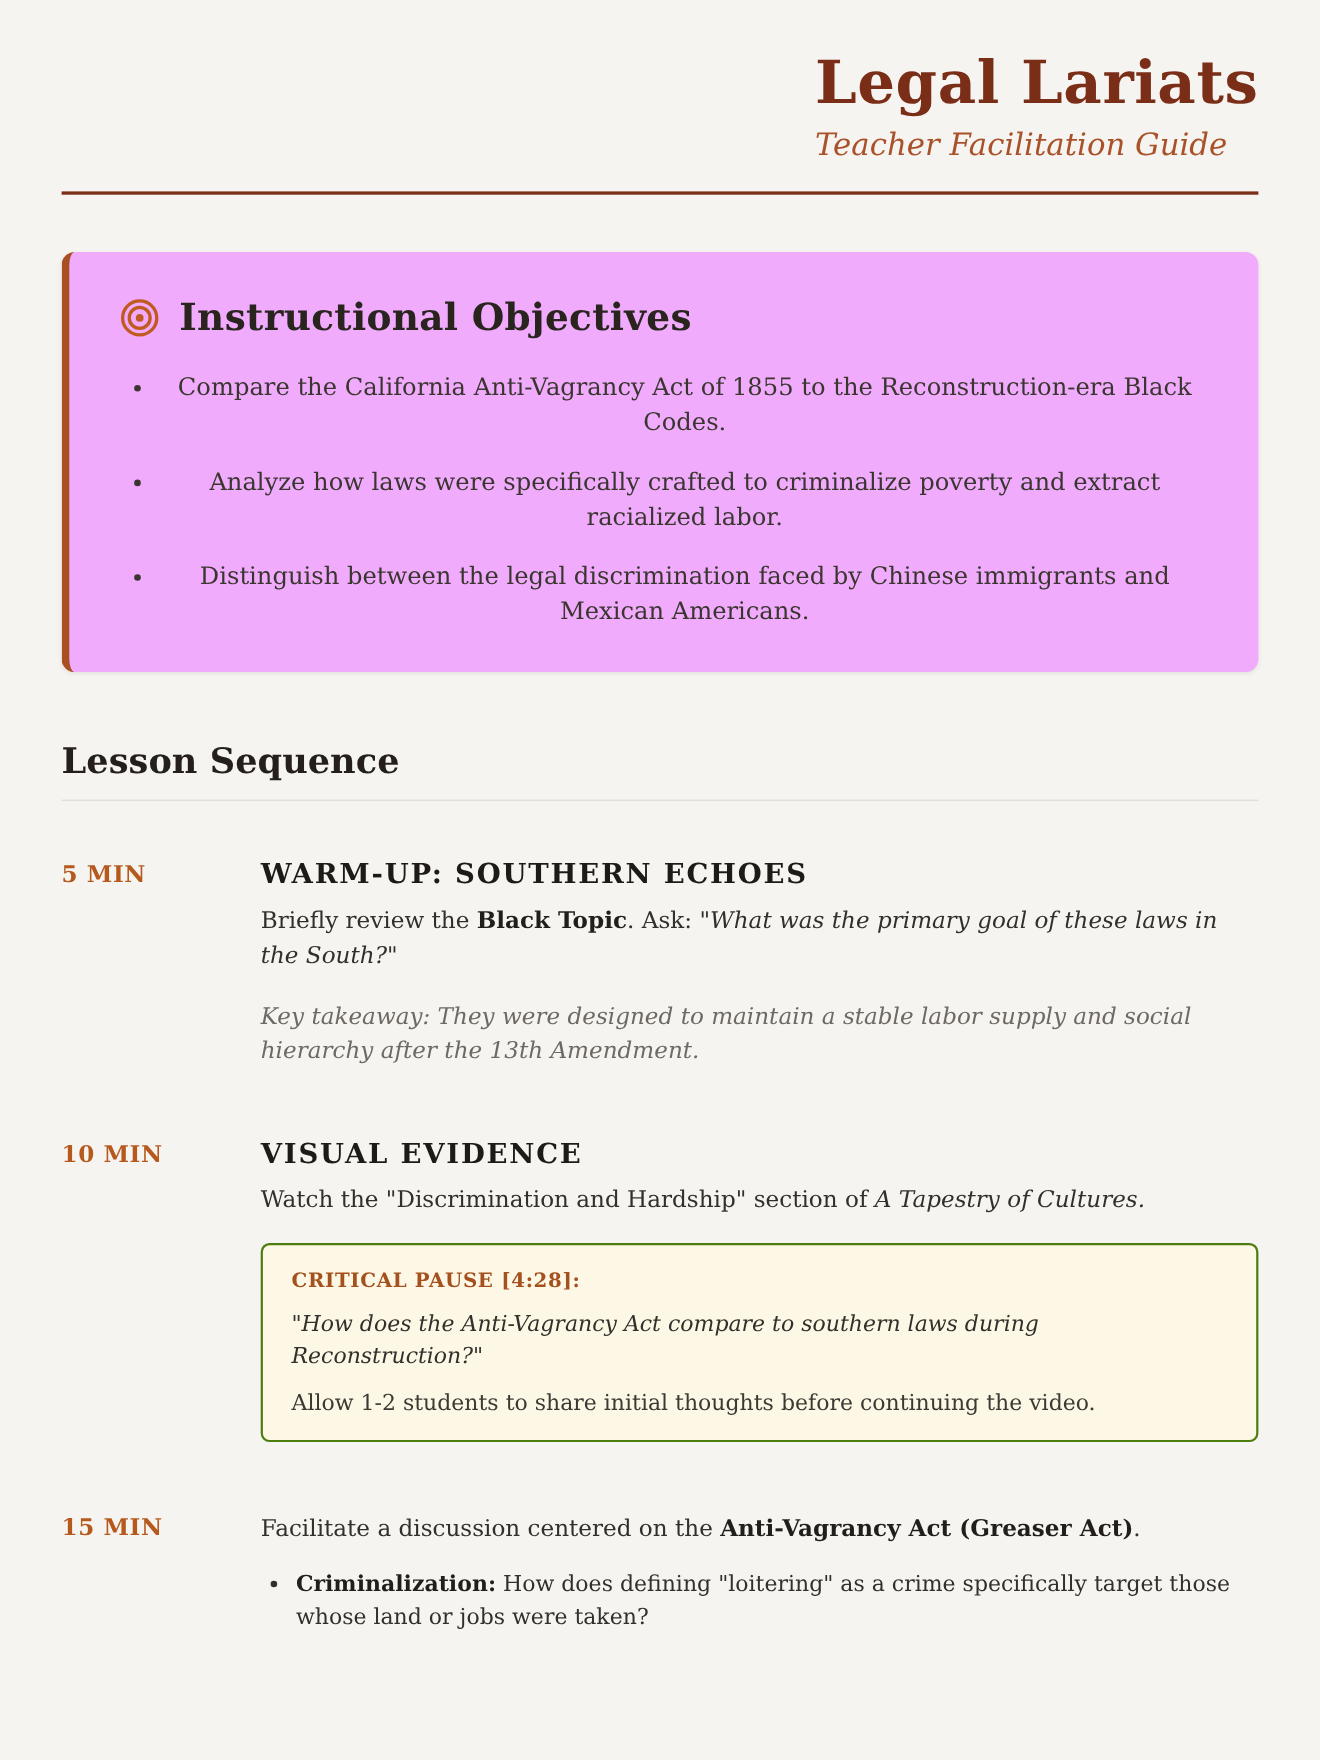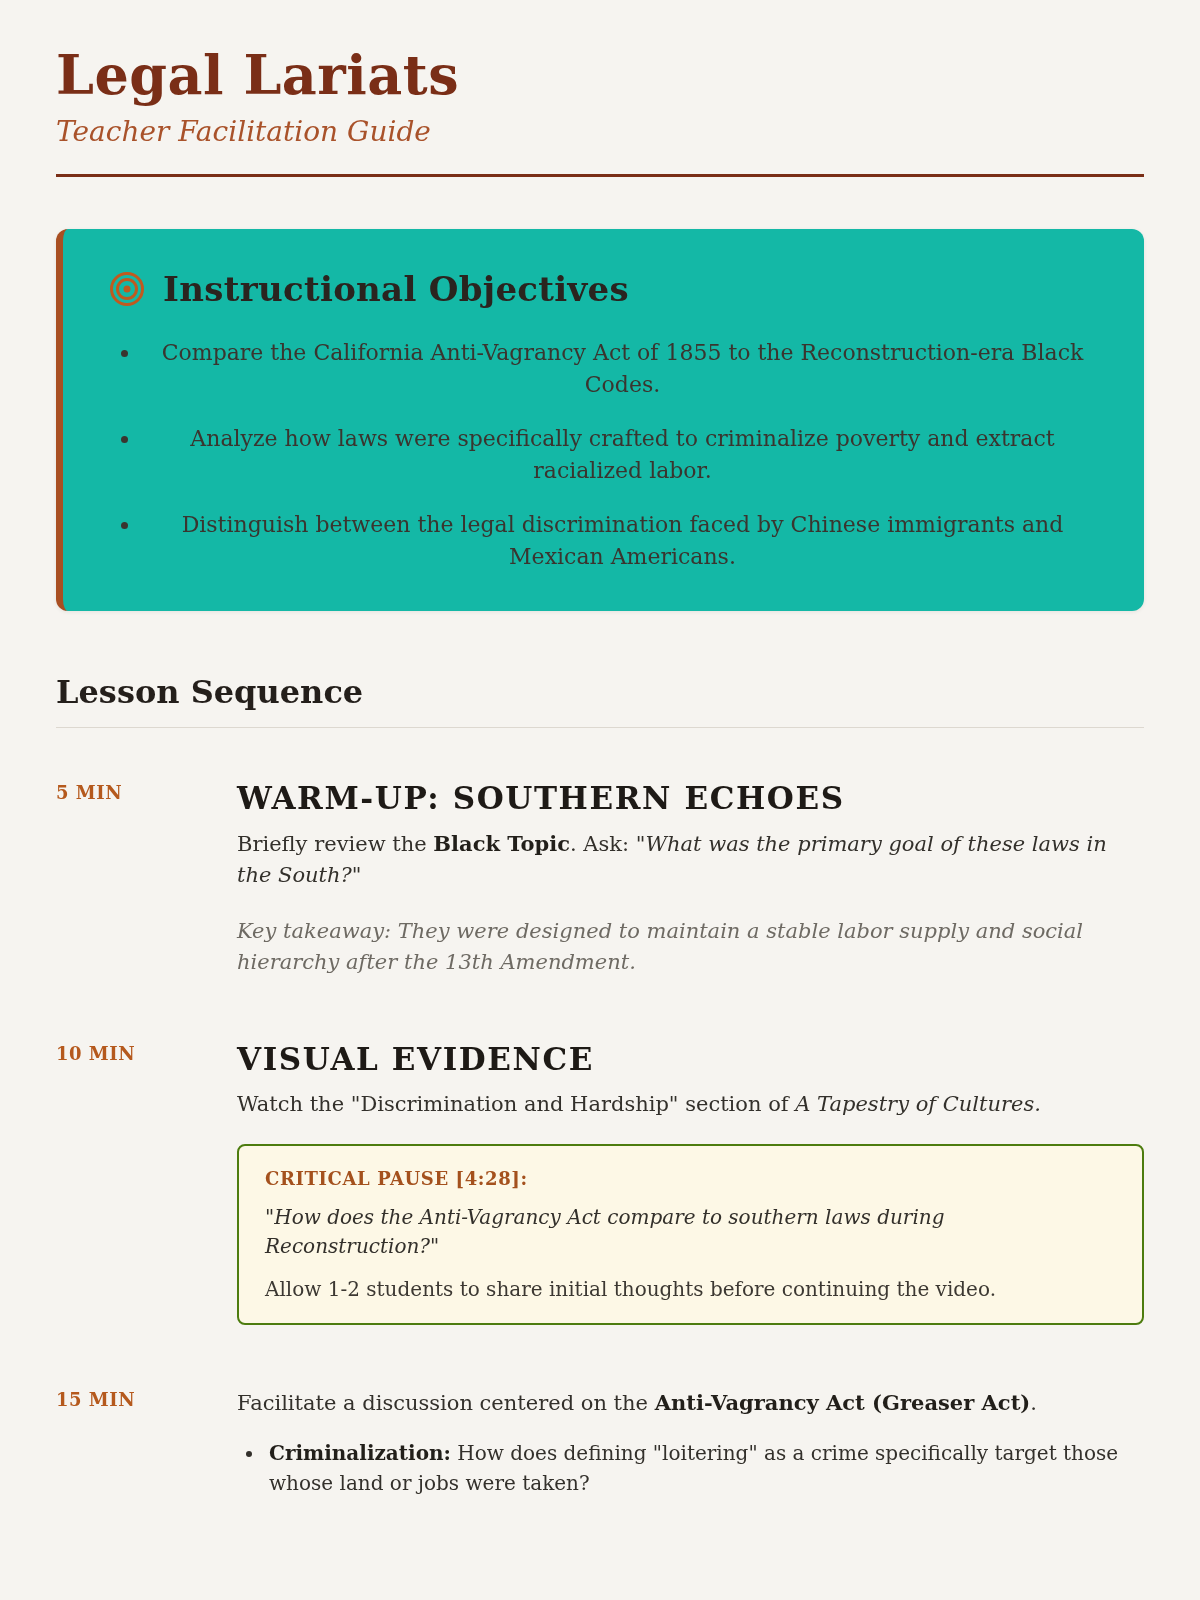--- a/index.html
+++ b/index.html
@@ -8,21 +8,21 @@
     width: 1200px;
     height: 1600px;
     overflow: hidden;
     background: #f6f4f0;
     color: #33302b;
     font-family: "DejaVu Serif", "Liberation Serif", serif;
   }
   .page { padding: 46px 56px 0 56px; }
 
   
-  .header { display: flex; justify-content: space-between; align-items: flex-start; }
+  .header { display: flex; justify-content: flex-end; align-items: flex-start; }
   .title {
     font-size: 54px;
     font-weight: 700;
     color: #7a2e17;
     line-height: 1.1;
     letter-spacing: 0.5px;
   }
   .subtitle {
     margin-top: 10px;
     font-size: 28px;
@@ -43,21 +43,21 @@
   .meta-label { color: #221f1a; font-weight: 700; }
   .header-rule {
     border: none;
     border-top: 3px solid #7a2e17;
     margin-top: 26px;
   }
 
   
   .objectives-card {
     margin-top: 52px;
-    background: #14b8a6;
+    background: #f0abfc;
     border-radius: 12px;
     border-left: 7px solid #a94f22;
     padding: 40px 46px 38px 46px;
     box-shadow: 0 1px 4px rgba(0,0,0,0.07);
   }
   .objectives-head { display: flex; align-items: center; gap: 18px; }
   .objectives-head h2 {
     font-size: 34px;
     font-weight: 700;
     color: #2a241f;
@@ -87,28 +87,28 @@
     border-top: 1px solid #ddd8d0;
     margin-top: 16px;
   }
   .steps { margin-top: 52px; }
   .step {
     display: grid;
     grid-template-columns: 181px 1fr;
     margin-bottom: 62px;
   }
   .step-time {
-    font-size: 18px;
+    font-size: 21px;
     font-weight: 700;
     color: #b5591d;
     letter-spacing: 0.5px;
     padding-top: 2px;
   }
   .step-title {
-    font-size: 31px;
+    font-size: 25px;
     font-weight: 700;
     letter-spacing: 1.6px;
     color: #1e1a16;
     margin-bottom: 12px;
   }
   .step-text {
     font-size: 21px;
     line-height: 1.5;
     color: #33302b;
   }

